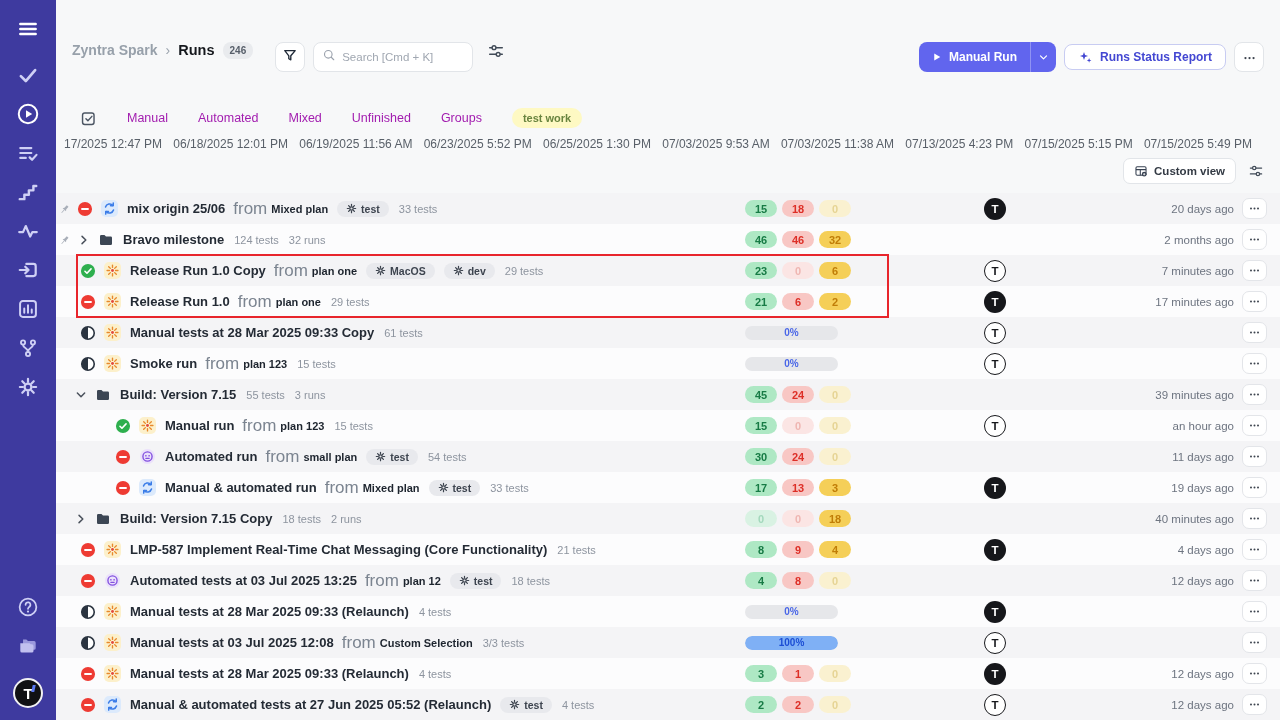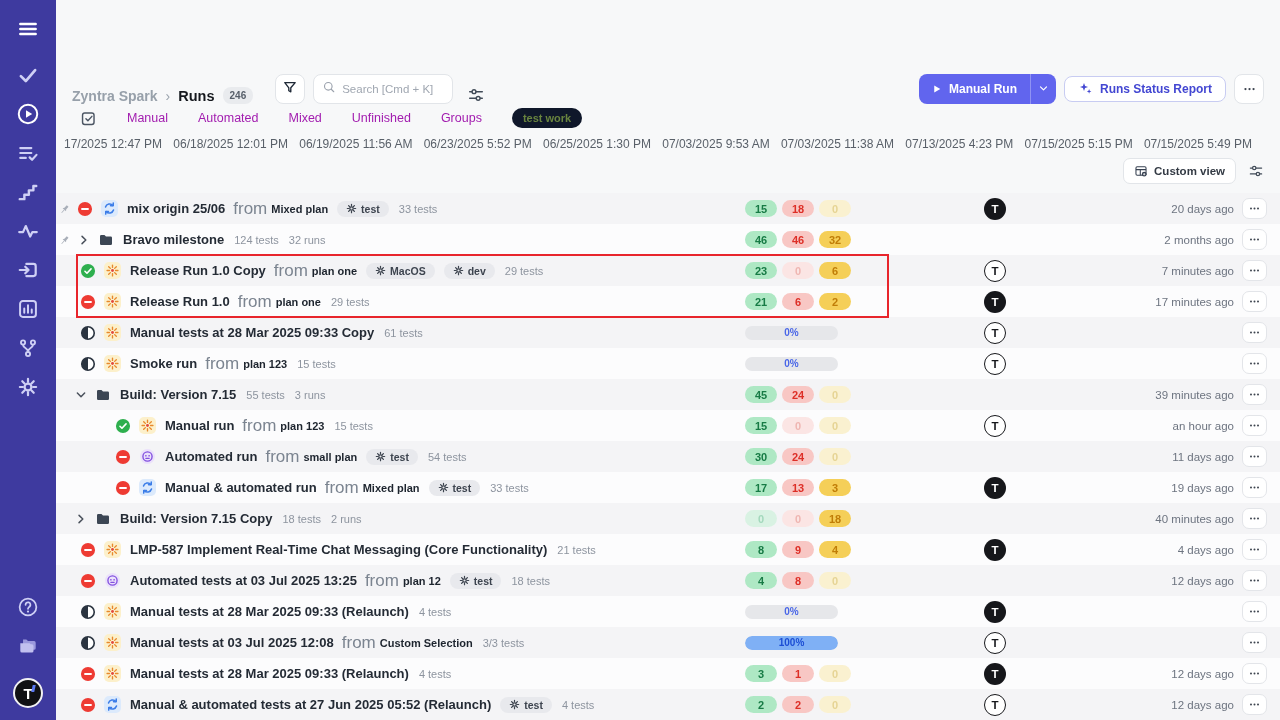--- a/index.html
+++ b/index.html
@@ -11,48 +11,48 @@
   .side-icn { width:22px; height:22px; margin-bottom:17px; cursor:pointer; }
   .side-icn svg { width:100%; height:100%; }
   .side-icn.menu { margin-bottom:24px; }
   .side-bottom { margin-top:auto; display:flex; flex-direction:column; align-items:center; }
   .logo-avatar { width:30px; height:30px; border-radius:50%; background:#101114; color:#fff; font-weight:800; font-size:15px; display:flex; align-items:center; justify-content:center; position:relative; margin-top:4px; border:2px solid #f0f0f3; }
   .logo-avatar i { position:absolute; right:6px; top:5px; width:3px; height:7px; background:#5a79f2; transform:skewX(-12deg); }
 
   
   main { flex:1; position:relative; display:flex; flex-direction:column; }
 
-  .topbar { height:64px; display:flex; align-items:flex-end; padding:0 16px;margin-top:42px; }
+  .topbar { height:64px; display:flex; align-items:flex-start; padding:0 16px;margin-top:42px; }
   .bc-project { color:#97a0aa; font-weight:700; font-size:14px; }
   .bc-sep { color:#9aa3ad; margin:0 8px; font-size:14px; }
   .page-title { color:#15181d; font-weight:700; font-size:14.5px; }
   .count-badge { background:#e9ebee; color:#575f6a; font-size:10px; font-weight:700; border-radius:8px; padding:3px 7px; margin-left:8px; }
   .icon-btn { width:30px; height:30px; border:1px solid #e2e5e9; border-radius:8px; background:#fff; display:flex; align-items:center; justify-content:center; cursor:pointer; }
   .icon-btn svg { width:16px; height:16px; }
   .filter-btn { margin-left:22px; }
-  .searchbox { width:140px; height:30px; border:1px solid #e2e5e9; border-radius:8px; background:#fff; display:flex; align-items:center; padding:0 8px; gap:6px; margin-left:8px; }
+  .searchbox { width:160px; height:30px; border:1px solid #e2e5e9; border-radius:8px; background:#fff; display:flex; align-items:center; padding:0 8px; gap:6px; margin-left:8px; }
   .searchbox svg { width:14px; height:14px; flex:none; }
   .searchbox input { border:none; outline:none; width:100%; font-size:11.5px; color:#333; font-family:"Liberation Sans",sans-serif; background:transparent; }
   .searchbox input::placeholder { color:#a0a7b1; }
   .adjust-icn { width:18px; height:18px; margin-left:14px; cursor:pointer; }
   .adjust-icn svg { width:100%; height:100%; }
   .top-actions { margin-left:auto; display:flex; align-items:center; gap:8px; }
   .split { display:flex; cursor:pointer; }
   .btn-primary { background:#6165ee; color:#fff; height:30px; display:flex; align-items:center; gap:7px; font-size:12px; font-weight:700; padding:0 13px; border-radius:8px 0 0 8px; }
   .btn-primary svg { width:10px; height:10px; }
   .split-arrow { background:#6165ee; border-left:1px solid rgba(255,255,255,.3); width:26px; height:30px; border-radius:0 8px 8px 0; display:flex; align-items:center; justify-content:center; }
   .split-arrow svg { width:11px; height:11px; }
   .btn-outline { background:#fff; border:1px solid #c8ccf2; color:#4347d2; height:26px; display:flex; align-items:center; gap:7px; font-size:12px; font-weight:700; padding:10px 13px; border-radius:8px; cursor:pointer; }
   .btn-outline svg { width:15px; height:15px; }
 
   .tabs-row { height:30px; display:flex; align-items:center; padding-left:24px; gap:30px; }
   .tabs-lead-icn { width:17px; height:17px; }
   .tabs-lead-icn svg { width:100%; height:100%; }
   .tab { font-size:12.5px; color:#a21caf; cursor:pointer; }
-  .pill-testwork { background:#0f172a; color:#69843f; font-size:11px; font-weight:600; padding:4px 11px; border-radius:11px; cursor:pointer; }
+  .pill-testwork { background:#fef9c3; color:#69843f; font-size:11px; font-weight:600; padding:4px 11px; border-radius:11px; cursor:pointer; }
 
   .dates-row { height:20px; display:flex; justify-content:space-between; align-items:center; padding:0 28px 0 8px; margin-top:2px; }
   .tdate { font-size:12px; color:#596069; white-space:nowrap; }
 
   .customview-row { height:34px; display:flex; justify-content:flex-end; align-items:center; gap:12px; padding-right:16px; }
   .btn-customview { height:26px; background:#fff; border:1px solid #e2e5e9; border-radius:7px; font-size:11.5px; font-weight:600; color:#333a44; display:flex; align-items:center; gap:6px; padding:0 10px; cursor:pointer; }
   .btn-customview svg { width:14px; height:14px; }
   .sliders2 { width:16px; height:16px; cursor:pointer; }
   .sliders2 svg { width:100%; height:100%; }
 

